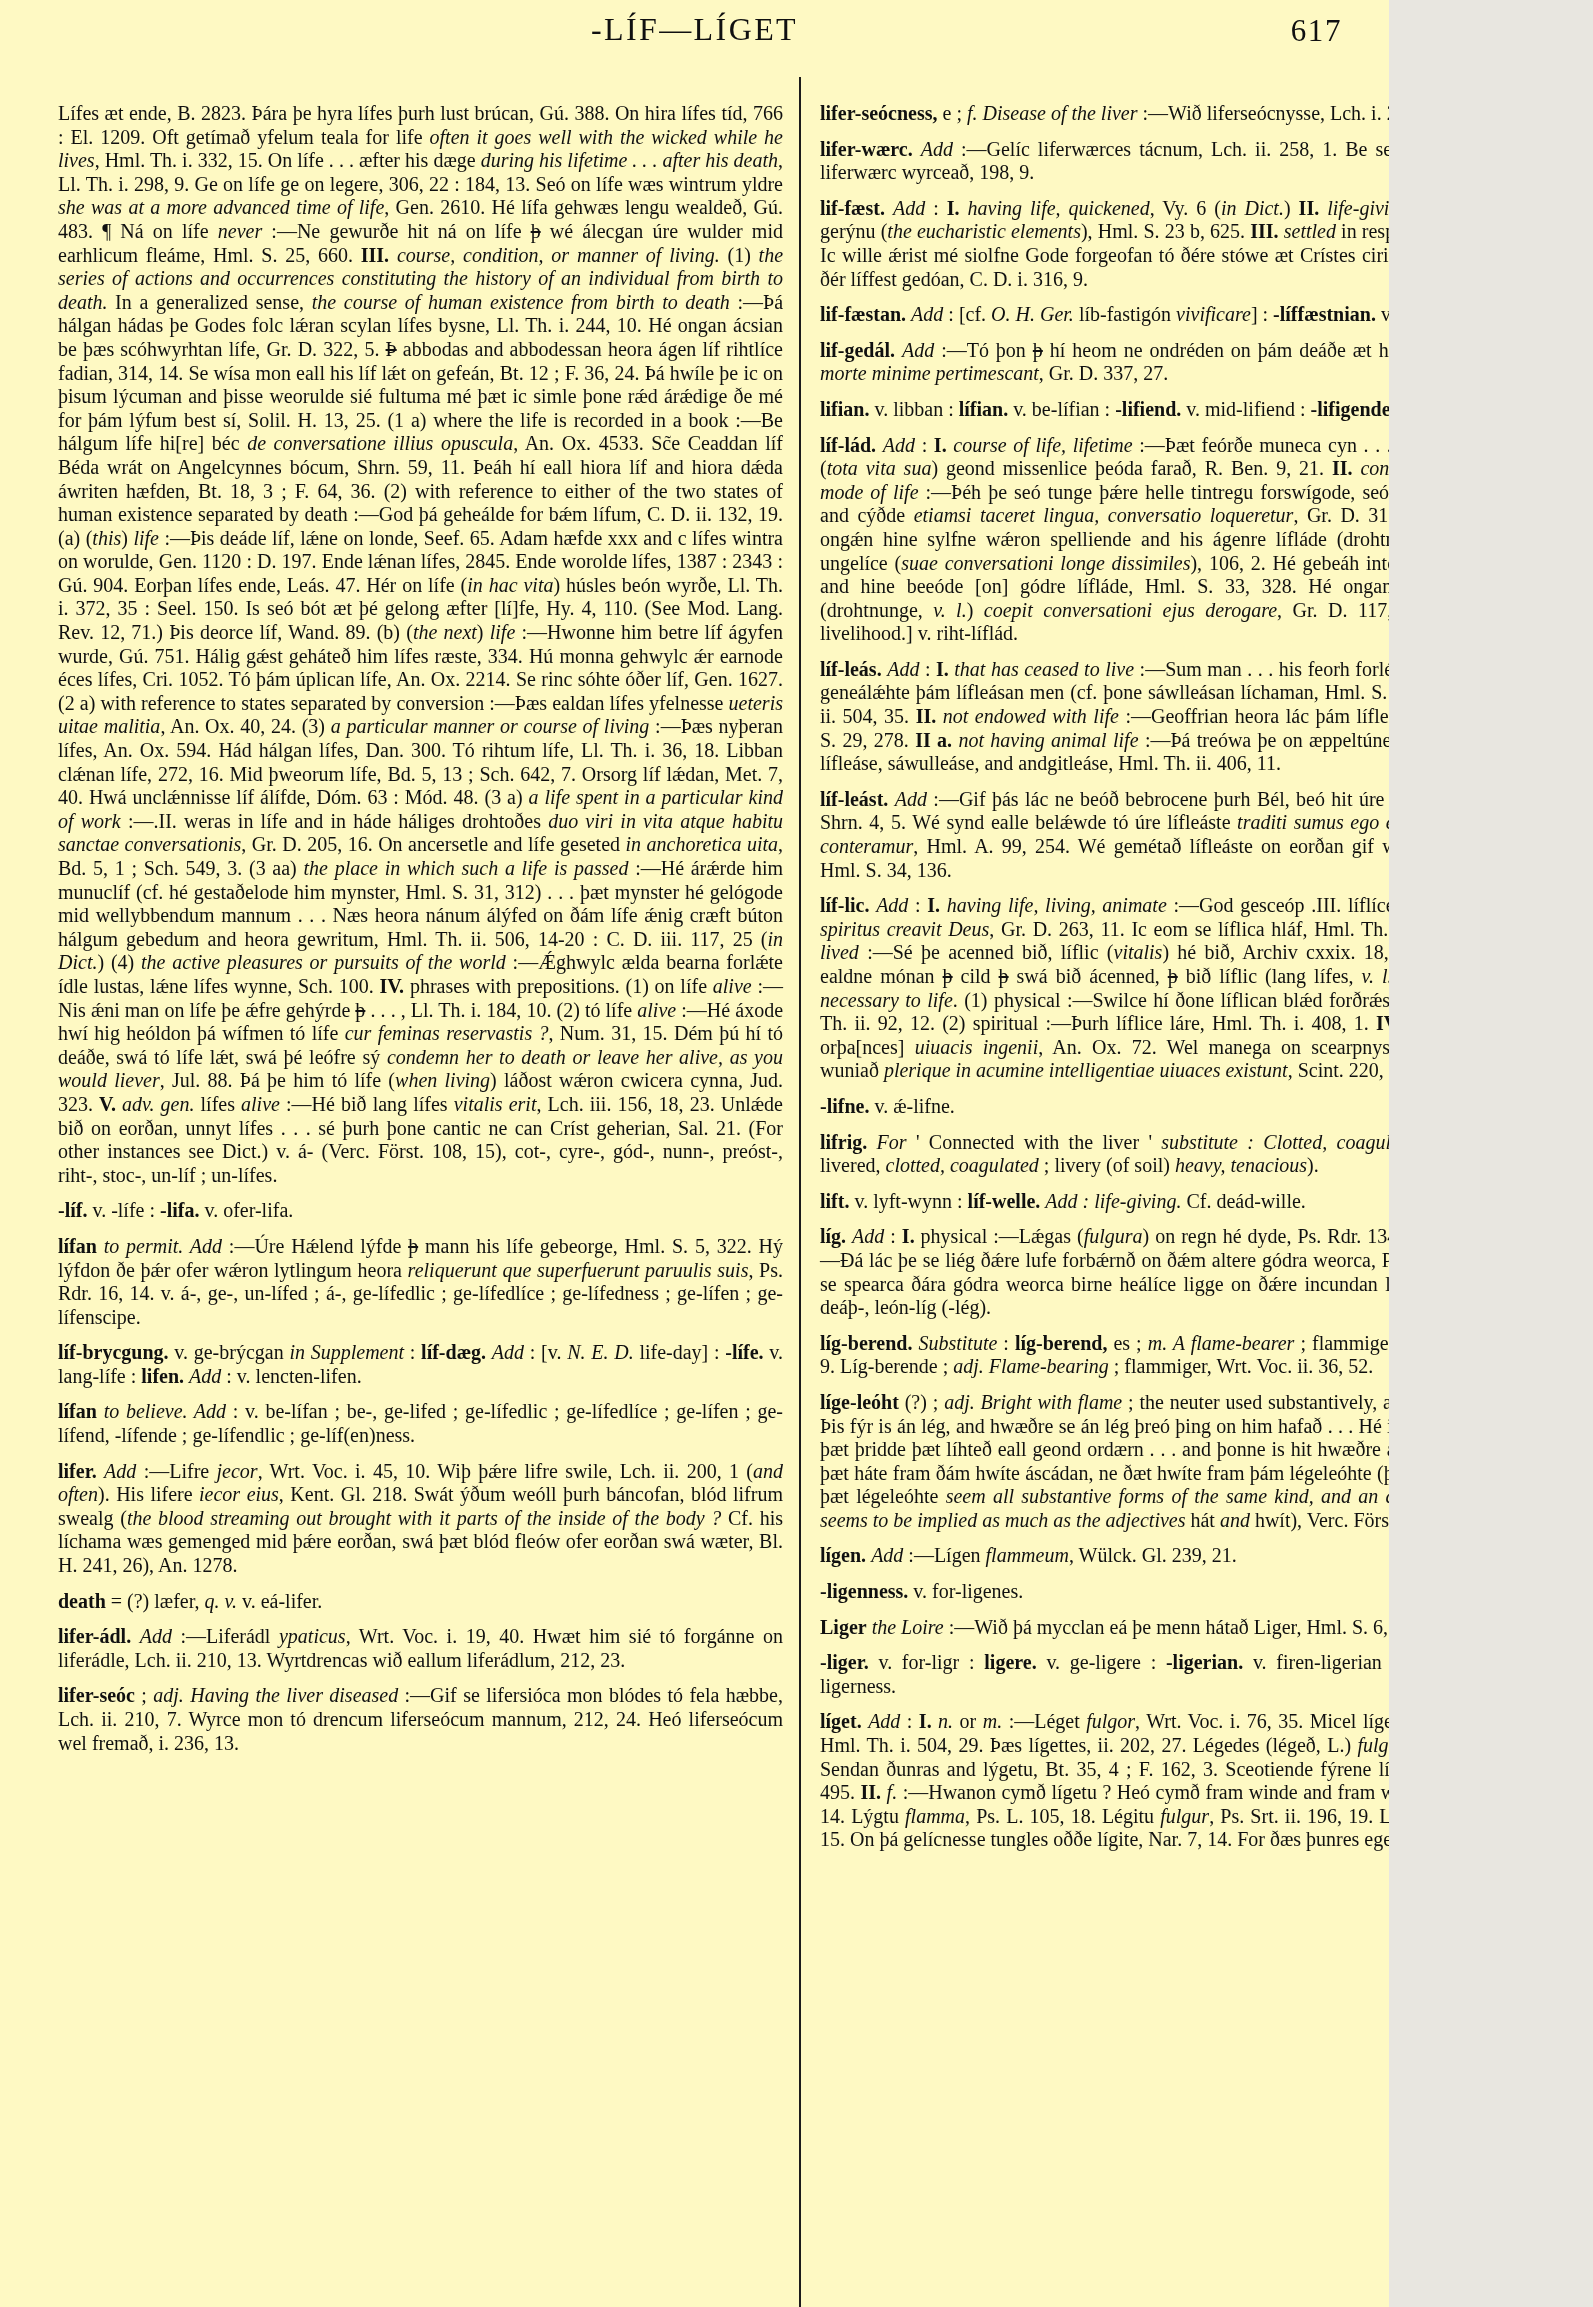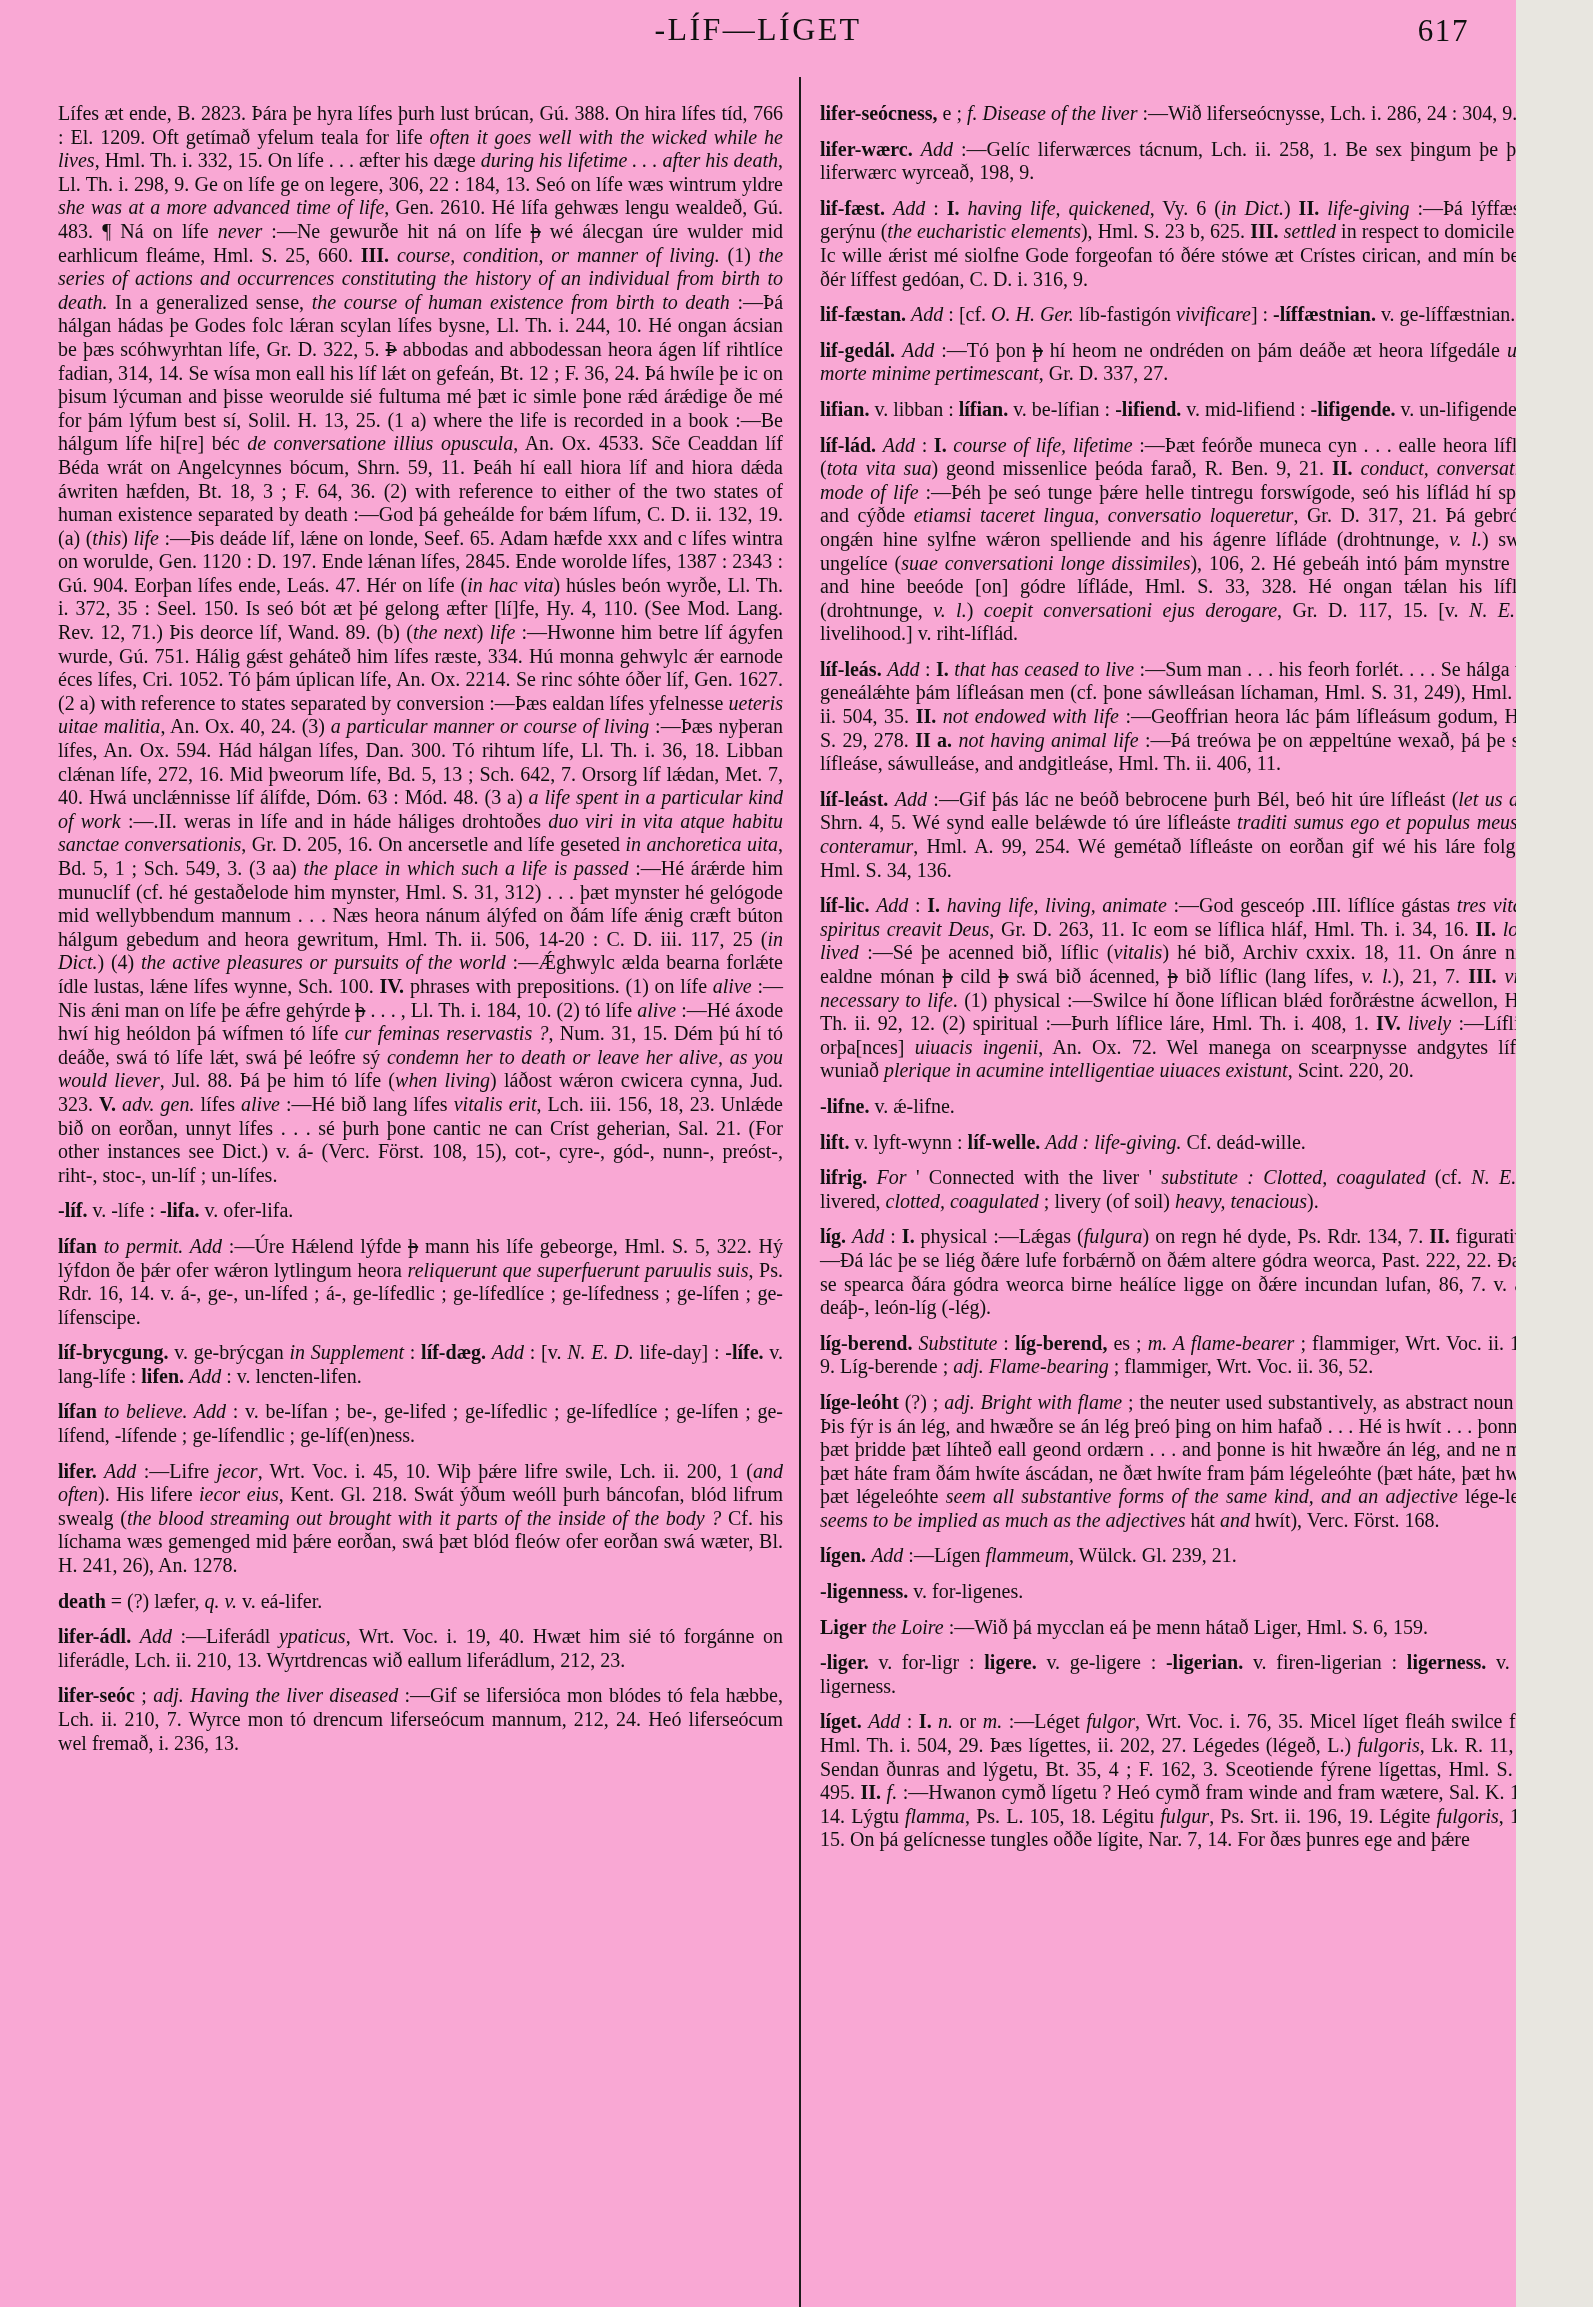--- a/index.html
+++ b/index.html
@@ -1,19 +1,19 @@
 <!DOCTYPE html>
 <html style="font-size:13px"><head>
 <meta charset="utf-8">
 <style>
   html,body{margin:0;padding:0;background:#e8e6e0;}
   .page{
     position:relative;
-    width:1516px;height:2307px;
-    background:#f9a8d4;
+    width:1389px;height:2307px;
+    background:#fef9c3;
     color:#101010;
     font-family:"Liberation Serif","DejaVu Serif",serif;
     overflow:hidden;
   }
   .hdr-title{
     position:absolute;top:11.3px;left:0;right:0;
     text-align:center;
     font-size:32px;letter-spacing:2.4px;
     font-weight:normal;
   }
@@ -68,22 +68,22 @@
       <p><b>lifer-wærc.</b> <i>Add</i> :—Gelíc liferwærces tácnum, Lch. ii. 258, 1. Be sex þingum þe þone liferwærc wyrceað, 198, 9.</p>
       <p><b>lif-fæst.</b> <i>Add</i> : <b>I.</b> <i>having life, quickened</i>, Vy. 6 (<i>in Dict.</i>) <b>II.</b> <i>life-giving</i> :—Þá lýffæstan gerýnu (<i>the eucharistic elements</i>), Hml. S. 23 b, 625. <b>III.</b> <i>settled</i> in respect to domicile :—Ic wille ǽrist mé siolfne Gode forgeofan tó ðére stówe æt Crístes cirican, and mín bearn ðér líffest gedóan, C. D. i. 316, 9.</p>
       <p><b>lif-fæstan.</b> <i>Add</i> : [cf. <i>O. H. Ger.</i> líb-fastigón <i>vivificare</i>] : <b>-líffæstnian.</b> v. ge-líffæstnian.</p>
       <p><b>lif-gedál.</b> <i>Add</i> :—Tó þon <span class="q">þ</span> hí heom ne ondréden on þám deáðe æt heora lífgedále <i>ut in morte minime pertimescant</i>, Gr. D. 337, 27.</p>
       <p><b>lifian.</b> v. libban : <b>lífian.</b> v. be-lífian : <b>-lifiend.</b> v. mid-lifiend : <b>-lifigende.</b> v. un-lifigende.</p>
       <p><b>líf-lád.</b> <i>Add</i> : <b>I.</b> <i>course of life, lifetime</i> :—Þæt feórðe muneca cyn . . . ealle heora lífláde (<i>tota vita sua</i>) geond missenlice þeóda farað, R. Ben. 9, 21. <b>II.</b> <i>conduct, conversation, mode of life</i> :—Þéh þe seó tunge þǽre helle tintregu forswígode, seó his líflád hí spræc and cýðde <i>etiamsi taceret lingua, conversatio loqueretur</i>, Gr. D. 317, 21. Þá gebróðra ongǽn hine sylfne wǽron spelliende and his ágenre lífláde (drohtnunge, <i>v. l.</i>) swíðe ungelíce (<i>suae conversationi longe dissimiles</i>), 106, 2. Hé gebeáh intó þám mynstre . . . and hine beeóde [on] gódre lífláde, Hml. S. 33, 328. Hé ongan tǽlan his lífláde (drohtnunge, <i>v. l.</i>) <i>coepit conversationi ejus derogare</i>, Gr. D. 117, 15. [v. <i>N. E. D.</i> livelihood.] v. riht-líflád.</p>
       <p><b>líf-leás.</b> <i>Add</i> : <b>I.</b> <i>that has ceased to live</i> :—Sum man . . . his feorh forlét. . . . Se hálga wer geneálǽhte þám lífleásan men (cf. þone sáwlleásan líchaman, Hml. S. 31, 249), Hml. Th. ii. 504, 35. <b>II.</b> <i>not endowed with life</i> :—Geoffrian heora lác þám lífleásum godum, Hml. S. 29, 278. <b>II a.</b> <i>not having animal life</i> :—Þá treówa þe on æppeltúne wexað, þá þe sind lífleáse, sáwulleáse, and andgitleáse, Hml. Th. ii. 406, 11.</p>
       <p><b>líf-leást.</b> <i>Add</i> :—Gif þás lác ne beóð bebrocene þurh Bél, beó hit úre lífleást (<i>let us die</i>), Shrn. 4, 5. Wé synd ealle belǽwde tó úre lífleáste <i>traditi sumus ego et populus meus, ut conteramur</i>, Hml. A. 99, 254. Wé gemétað lífleáste on eorðan gif wé his láre folgiað, Hml. S. 34, 136.</p>
       <p><b>líf-lic.</b> <i>Add</i> : <b>I.</b> <i>having life, living, animate</i> :—God gesceóp .III. líflíce gástas <i>tres vitales spiritus creavit Deus</i>, Gr. D. 263, 11. Ic eom se líflica hláf, Hml. Th. i. 34, 16. <b>II.</b> <i>long-lived</i> :—Sé þe acenned bið, líflic (<i>vitalis</i>) hé bið, Archiv cxxix. 18, 11. On ánre nihte ealdne mónan <span class="q">þ</span> cild <span class="q">þ</span> swá bið ácenned, <span class="q">þ</span> bið líflic (lang lífes, <i>v. l.</i>), 21, 7. <b>III.</b> <i>vital, necessary to life</i>. (1) physical :—Swilce hí ðone líflican blǽd forðrǽstne ácwellon, Hml. Th. ii. 92, 12. (2) spiritual :—Þurh líflice láre, Hml. Th. i. 408, 1. <b>IV.</b> <i>lively</i> :—Líflices orþa[nces] <i>uiuacis ingenii</i>, An. Ox. 72. Wel manega on scearpnysse andgytes líflice wuniað <i>plerique in acumine intelligentiae uiuaces existunt</i>, Scint. 220, 20.</p>
       <p><b>-lifne.</b> v. ǽ-lifne.</p>
+      <p><b>lifrig.</b> <i>For</i> ' Connected with the liver ' <i>substitute : Clotted, coagulated</i> (cf. <i>N. E. D.</i> livered, <i>clotted, coagulated</i> ; livery (of soil) <i>heavy, tenacious</i>).</p>
       <p><b>lift.</b> v. lyft-wynn : <b>líf-welle.</b> <i>Add : life-giving.</i> Cf. deád-wille.</p>
-      <p><b>lifrig.</b> <i>For</i> ' Connected with the liver ' <i>substitute : Clotted, coagulated</i> (cf. <i>N. E. D.</i> livered, <i>clotted, coagulated</i> ; livery (of soil) <i>heavy, tenacious</i>).</p>
       <p><b>líg.</b> <i>Add</i> : <b>I.</b> physical :—Lǽgas (<i>fulgura</i>) on regn hé dyde, Ps. Rdr. 134, 7. <b>II.</b> figurative :—Ðá lác þe se liég ðǽre lufe forbǽrnð on ðǽm altere gódra weorca, Past. 222, 22. Ðætte se spearca ðára gódra weorca birne heálíce ligge on ðǽre incundan lufan, 86, 7. v. ád-, deáþ-, león-líg (-lég).</p>
       <p><b>líg-berend.</b> <i>Substitute</i> : <b>líg-berend,</b> es ; <i>m. A flame-bearer</i> ; flammiger, Wrt. Voc. ii. 149, 9. Líg-berende ; <i>adj. Flame-bearing</i> ; flammiger, Wrt. Voc. ii. 36, 52.</p>
       <p><b>líge-leóht</b> (?) ; <i>adj. Bright with flame</i> ; the neuter used substantively, as abstract noun :—Þis fýr is án lég, and hwæðre se án lég þreó þing on him hafað . . . Hé is hwít . . . þonne is þæt þridde þæt líhteð eall geond ordærn . . . and þonne is hit hwæðre án lég, and ne mæg þæt háte fram ðám hwíte áscádan, ne ðæt hwíte fram þám légeleóhte (þæt háte, þæt hwíte, þæt légeleóhte <i>seem all substantive forms of the same kind, and an adjective</i> lége-leóht <i>seems to be implied as much as the adjectives</i> hát <i>and</i> hwít), Verc. Först. 168.</p>
       <p><b>lígen.</b> <i>Add</i> :—Lígen <i>flammeum</i>, Wülck. Gl. 239, 21.</p>
       <p><b>-ligenness.</b> v. for-ligenes.</p>
       <p><b>Liger</b> <i>the Loire</i> :—Wið þá mycclan eá þe menn hátað Liger, Hml. S. 6, 159.</p>
       <p><b>-liger.</b> v. for-ligr : <b>ligere.</b> v. ge-ligere : <b>-ligerian.</b> v. firen-ligerian : <b>ligerness.</b> v. ge-ligerness.</p>
       <p><b>líget.</b> <i>Add</i> : <b>I.</b> <i>n.</i> or <i>m.</i> :—Léget <i>fulgor</i>, Wrt. Voc. i. 76, 35. Micel líget fleáh swilce flán, Hml. Th. i. 504, 29. Þæs lígettes, ii. 202, 27. Légedes (légeð, L.) <i>fulgoris</i>, Lk. R. 11, 36. Sendan ðunras and lýgetu, Bt. 35, 4 ; F. 162, 3. Sceotiende fýrene lígettas, Hml. S. 25, 495. <b>II.</b> <i>f.</i> :—Hwanon cymð lígetu ? Heó cymð fram winde and fram wætere, Sal. K. 186, 14. Lýgtu <i>flamma</i>, Ps. L. 105, 18. Légitu <i>fulgur</i>, Ps. Srt. ii. 196, 19. Légite <i>fulgoris</i>, 190, 15. On þá gelícnesse tungles oððe lígite, Nar. 7, 14. For ðæs þunres ege and þǽre</p>
     </div>
   <div class="edge-rule"></div>

